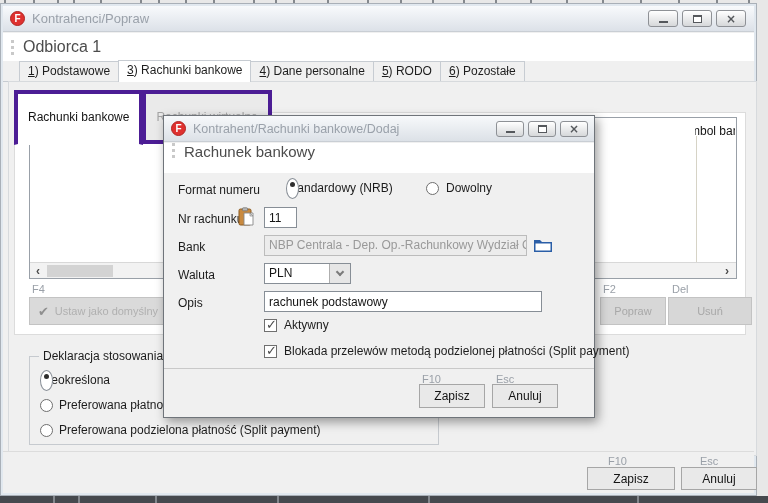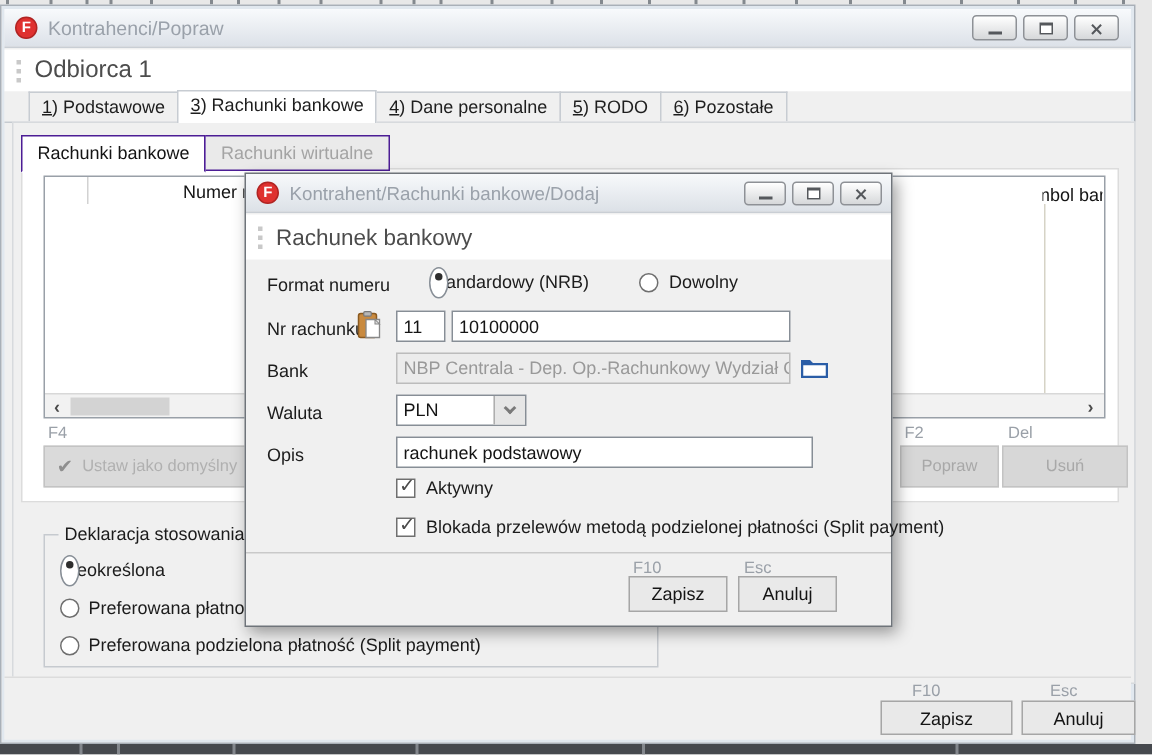--- a/index.html
+++ b/index.html
@@ -25,21 +25,21 @@
   .headertitle{font-size:16px;color:#4c4c4c}
   
   .tabbar{position:absolute;left:2px;top:57px;right:2px;height:21px;background:#f0f0f0;border-bottom:1px solid #c6cbd1;display:flex;align-items:flex-end;padding-left:16px}
   .tab{font-size:12px;color:#1e1e1e;line-height:15px;padding:2px 8px;border:1px solid #c7ccd2;border-bottom:none;background:#f0f0f0;margin-right:-1px;position:relative;white-space:nowrap}
   .tab.active{background:#fff;z-index:3;margin-bottom:-1px;padding-bottom:4px}
   .tab u{text-decoration:underline}
   
   .panel{position:absolute;left:7px;top:77px;width:749px;height:375px;border:1px solid #d7dadd;background:#f0f0f0}
   .whitebox{position:absolute;left:5px;top:30px;width:732px;height:223px;background:#fff;border:1px solid #dcdcdc}
   .stabs{position:absolute;left:5px;top:8px;display:flex;z-index:2}
-  .stab{font-size:12px;padding:4px 10px;border:1px solid #4c1d95;white-space:nowrap}
+  .stab{font-size:12px;padding:16px 10px;border:4px solid #4c1d95;white-space:nowrap}
   .stab.active{background:#fff;color:#141414;border-bottom:1px solid #fff;margin-bottom:-1px;z-index:2}
   .stab.idle{background:#eaeaea;color:#a4a4a4;margin-left:-1px}
   
   .table{position:absolute;left:20px;top:35px;width:708px;height:162px;border:1px solid #99a0a8;background:#fff;overflow:hidden}
   .th{position:absolute;top:3px;font-size:12px;color:#141414;white-space:nowrap}
   .colclip{position:absolute;left:665px;top:3px;width:40px;overflow:hidden}
   .colclip span{display:inline-block;margin-left:-19px;font-size:12px;color:#141414;white-space:nowrap}
   .vline1{position:absolute;left:28px;top:0;width:1px;height:18px;background:#d2d2d2}
   .vline2{position:absolute;left:666px;top:18px;width:1px;height:127px;background:#d6d3c6}
   .hscroll{position:absolute;left:0;right:0;bottom:0;height:16px;background:#f2f2f2;border-top:1px solid #d8d8d8}
@@ -55,21 +55,21 @@
   .gtitle{position:absolute;left:9px;top:-8px;background:#f0f0f0;padding:0 4px;font-size:12px;color:#1c1c1c;white-space:nowrap;max-width:390px;overflow:hidden}
   .opt{position:absolute;left:10px;display:flex;align-items:center;gap:6px;white-space:nowrap}
   .radio{width:13px;height:13px;border:1px solid #6f6f6f;border-radius:50%;background:#fff;position:relative;flex:0 0 auto}
   .radio.sel::after{content:"";position:absolute;left:3px;top:3px;width:5px;height:5px;border-radius:50%;background:#2e2e2e}
   .optlab{font-size:12px;color:#1c1c1c}
   .bottombar{position:absolute;left:2px;right:2px;bottom:2px;height:42px;background:#f0f0f0;border-top:1px solid #dcdcdc}
   
   .dialog{position:absolute;left:163px;top:115px;width:432px;height:303px;background:#f0f0f0;border:1px solid #6f747a;box-shadow:3px 4px 10px rgba(0,0,0,.38);z-index:50}
   .dtitle{position:absolute;left:0;top:0;right:0;height:26px;background:linear-gradient(#f7f9fb,#dce1e7);border-bottom:1px solid #c9ced4;display:flex;align-items:center;gap:7px;padding-left:7px}
   .dtitletext{font-size:12.5px;color:#9aa1aa;white-space:nowrap}
-  .dheader{position:absolute;left:0;top:27px;right:0;height:30px;background:#fff;display:flex;align-items:center;gap:9px;padding-left:8px}
+  .dheader{position:absolute;left:0;top:27px;right:0;height:30px;background:#fff;display:flex;align-items:flex-start;gap:9px;padding-left:8px}
   .dheadertitle{font-size:15px;color:#4c4c4c}
   .flab{position:absolute;font-size:12px;color:#1c1c1c;white-space:nowrap}
   .inp{position:absolute;border:1px solid #878e96;background:#fff;font-size:12px;color:#141414;padding:4px 4px;height:21px}
   .inpDis{position:absolute;border:1px solid #bcbcbc;background:#ececec;color:#999;font-size:12px;padding:2px 4px;height:21px;white-space:nowrap;overflow:hidden;line-height:15px}
   .sel{position:absolute;border:1px solid #878e96;background:#fff;height:21px;display:flex}
   .selval{flex:1;font-size:12px;color:#141414;padding:2px 4px}
   .selbtn{width:21px;background:#e6e6e6;border-left:1px solid #aeaeae;display:flex;align-items:center;justify-content:center}
   .chev{width:6px;height:6px;border-right:2px solid #7a7a7a;border-bottom:2px solid #7a7a7a;transform:rotate(45deg);margin-top:-3px}
   .cbrow{position:absolute;display:flex;align-items:center;gap:7px;white-space:nowrap}
   .cb{width:13px;height:13px;border:1px solid #6f6f6f;background:#fff;position:relative;flex:0 0 auto}
@@ -246,21 +246,20 @@
   </div>
 
   <div class="flab" style="left:14px;top:96px">Nr rachunku</div>
   <svg class="clipicon" style="left:74px;top:91px" viewBox="0 0 16 19">
     <rect x="1" y="2" width="12" height="16" rx="1.5" fill="#c98a3f" stroke="#8a5a20" stroke-width="1"></rect>
     <rect x="4.5" y="0.8" width="5" height="3" rx="0.8" fill="#b7b7b7" stroke="#777" stroke-width="0.8"></rect>
     <path d="M6 6 H15 V18 H6 Z" fill="#fff" stroke="#888" stroke-width="0.9"></path>
     <path d="M12 6 L15 9 L12 9 Z" fill="#ddd" stroke="#888" stroke-width="0.7"></path>
   </svg>
   <input class="inp" style="left: 100px; top: 91px; width: 33px;" readonly="" value="11">
-  <input class="inp" style="left: 137px; top: 91px; width: 226px;" readonly="" value="10100000">
 
   <div class="flab" style="left:14px;top:124px">Bank</div>
   <div class="inpDis" style="left:100px;top:119px;width:263px">NBP Centrala - Dep. Op.-Rachunkowy Wydział Opera</div>
   <svg class="foldericon" style="left:369px;top:120px" viewBox="0 0 20 18">
     <path d="M1 4 h6 l2 2 h10 v10 h-18 Z" fill="#2b5ea7"></path>
     <path d="M2 7 h16 v8 h-16 Z" fill="#ffffff" stroke="#2b5ea7" stroke-width="1"></path>
   </svg>
 
   <div class="flab" style="left:14px;top:152px">Waluta</div>
   <div class="sel" style="left:100px;top:147px;width:87px">

